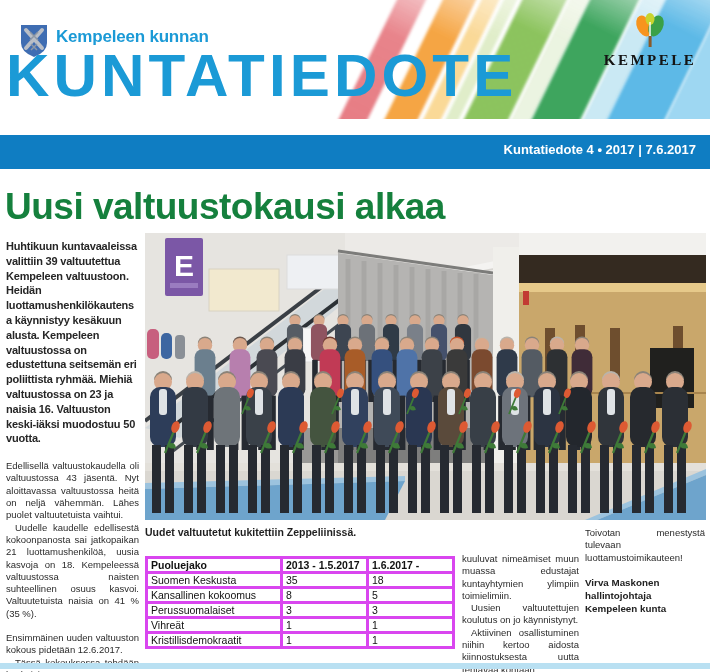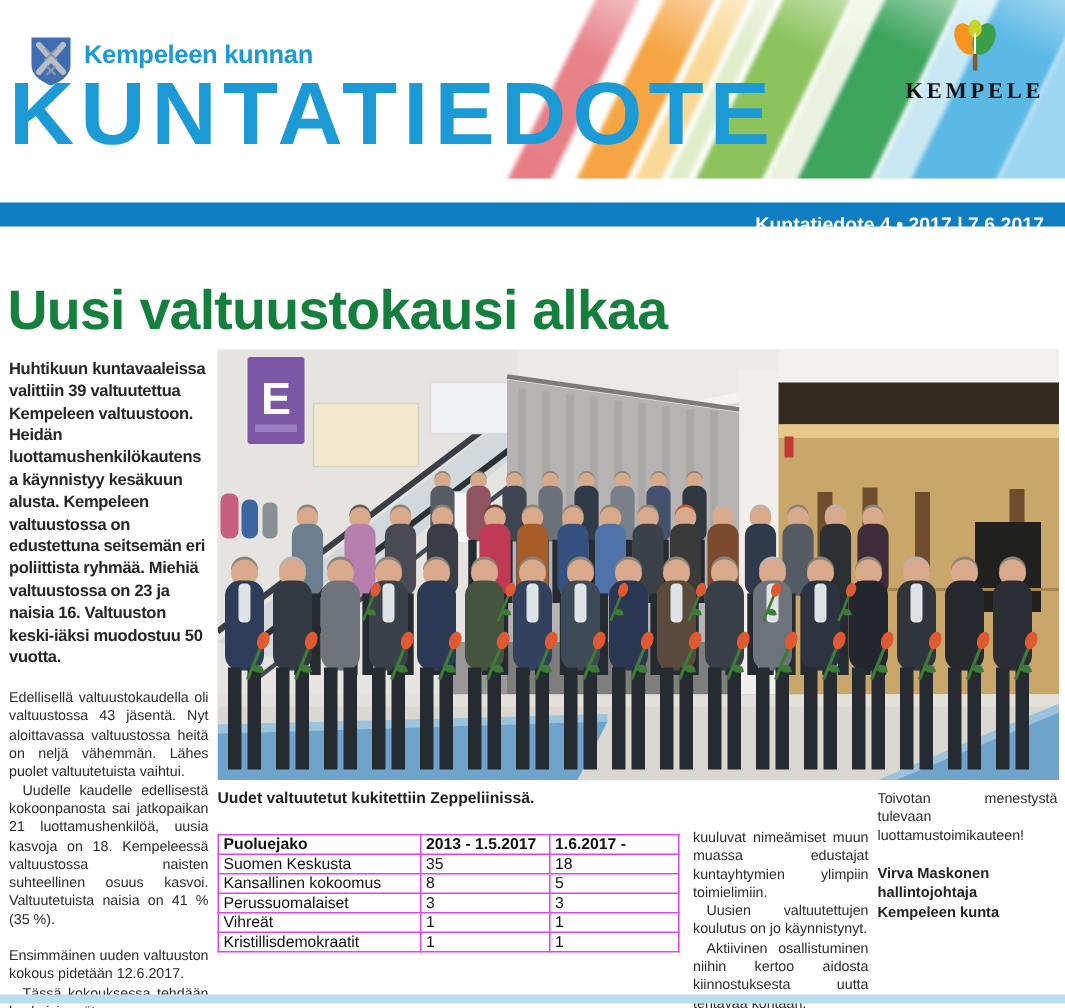--- a/index.html
+++ b/index.html
@@ -19,40 +19,40 @@
   .s7{left:546px;width:44px;background:linear-gradient(to bottom,rgba(51,160,85,0),rgba(51,160,85,.95) 28%,rgba(51,160,85,.95) 72%,rgba(51,160,85,0));}
   .s8{left:596px;width:22px;background:linear-gradient(to bottom,rgba(196,230,242,0),rgba(196,230,242,.9) 30%,rgba(196,230,242,.9) 70%,rgba(196,230,242,0));}
   .s9{left:622px;width:52px;background:linear-gradient(to bottom,rgba(84,181,229,0),rgba(84,181,229,.95) 28%,rgba(84,181,229,.95) 72%,rgba(84,181,229,0));}
   .s10{left:680px;width:44px;background:linear-gradient(to bottom,rgba(147,210,240,0),rgba(147,210,240,.9) 30%,rgba(147,210,240,.9) 70%,rgba(147,210,240,0));}
   .crest{position:absolute;left:20px;top:24px;}
   .muni-name{position:absolute;left:56px;top:27px;font-size:17px;font-weight:600;letter-spacing:-.2px;color:#1b9ad6;}
   .main-title{position:absolute;left:6px;top:47px;font-size:59px;font-weight:800;letter-spacing:4px;line-height:1;color:#1b9ad6;transform:scaleX(1.02);transform-origin:left top;white-space:nowrap;}
   .kempele-logo{position:absolute;right:10px;top:12px;width:100px;text-align:center;z-index:5;}
   .kempele-logo .word{font-family:"Liberation Serif",serif;font-size:15px;font-weight:600;letter-spacing:2.5px;color:#141414;margin-top:-2px;}
   
-  .issue-bar{position:absolute;left:0;top:135px;width:710px;height:16px;background:#0f7dc2;color:#fff;
+  .issue-bar{position:absolute;left:0;top:135px;width:710px;height:34px;background:#0f7dc2;color:#fff;
     font-size:13px;font-weight:bold;line-height:29px;text-align:right;box-sizing:border-box;padding-right:14px;}
   
   .headline{position:absolute;left:5px;top:186px;font-size:37px;font-weight:bold;letter-spacing:-.5px;color:#15803d;white-space:nowrap;}
   
   .col-left{position:absolute;left:6px;top:239px;width:133px;}
   .lead{font-size:11px;font-weight:bold;line-height:14.8px;letter-spacing:-.2px;color:#262626;overflow-wrap:break-word;hyphens:auto;}
   .paras{margin-top:14px;}
   .paras p,.col p{font-size:9.5px;line-height:12.3px;margin:0;text-align:justify;color:#2b2b2b;overflow-wrap:break-word;hyphens:auto;}
   .paras p.ind,.col p.ind{text-indent:9px;}
   .gap{margin-top:12px;}
   .col-mid{position:absolute;left:462px;top:553px;width:117px;}
   .col-right{position:absolute;left:585px;top:527px;width:120px;}
   .sig{margin-top:12px;font-size:9.8px;line-height:13px;font-weight:bold;color:#222;}
   
   .photo{position:absolute;left:145px;top:233px;width:561px;height:287px;overflow:hidden;background:#e9e7e4;}
   .caption{position:absolute;left:145px;top:526px;width:330px;font-size:10.5px;font-weight:bold;color:#1f1f1f;}
   
   .party-table{position:absolute;left:145px;top:556px;width:307px;border-collapse:collapse;table-layout:fixed;}
-  .party-table th,.party-table td{border:1px solid #d946ef;font-size:10.5px;padding:0 3px;height:12px;text-align:left;color:#111;white-space:nowrap;overflow:hidden;}
+  .party-table th,.party-table td{border:3px solid #d946ef;font-size:10.5px;padding:0 3px;height:12px;text-align:left;color:#111;white-space:nowrap;overflow:hidden;}
   .party-table th{font-weight:bold;}
   
   .footer-rule{position:absolute;left:0;top:663px;width:710px;height:6px;background:#b9e0f2;}
 </style>
 </head>
 <body>
 
 <div class="masthead">
   <div class="stroke s1"></div>
   <div class="stroke s2"></div>

